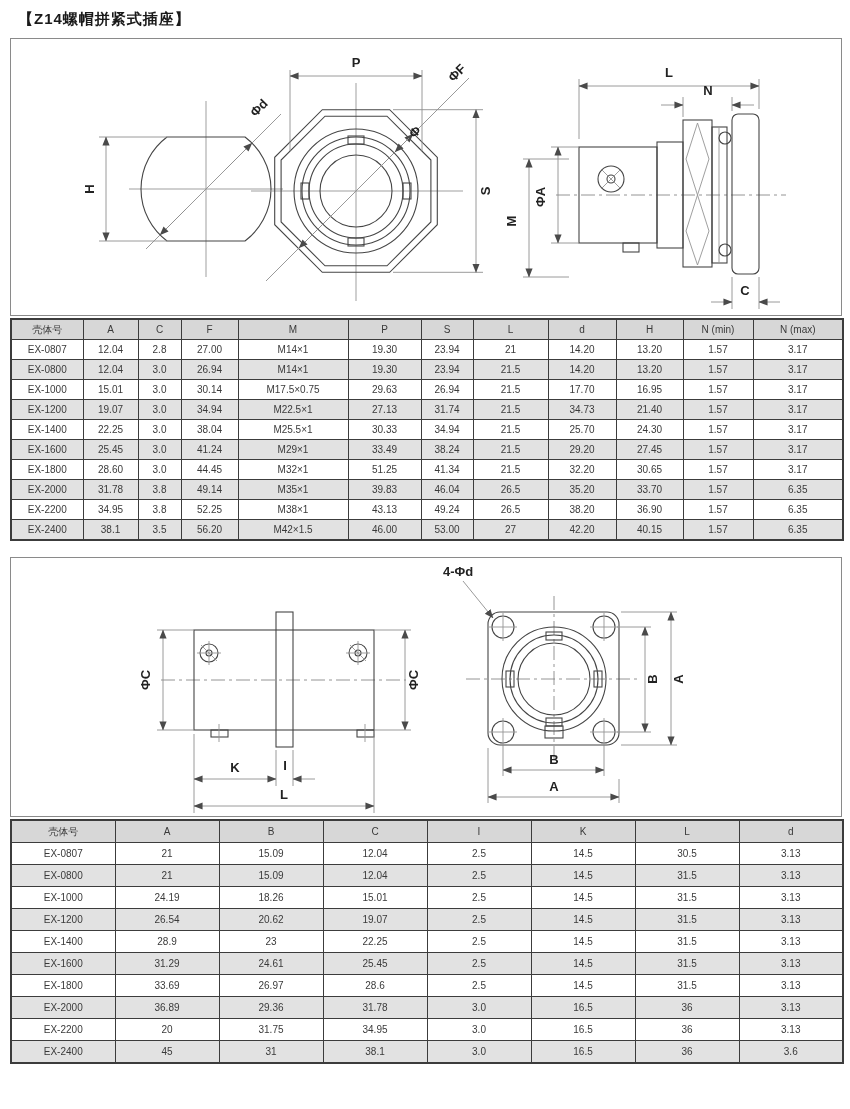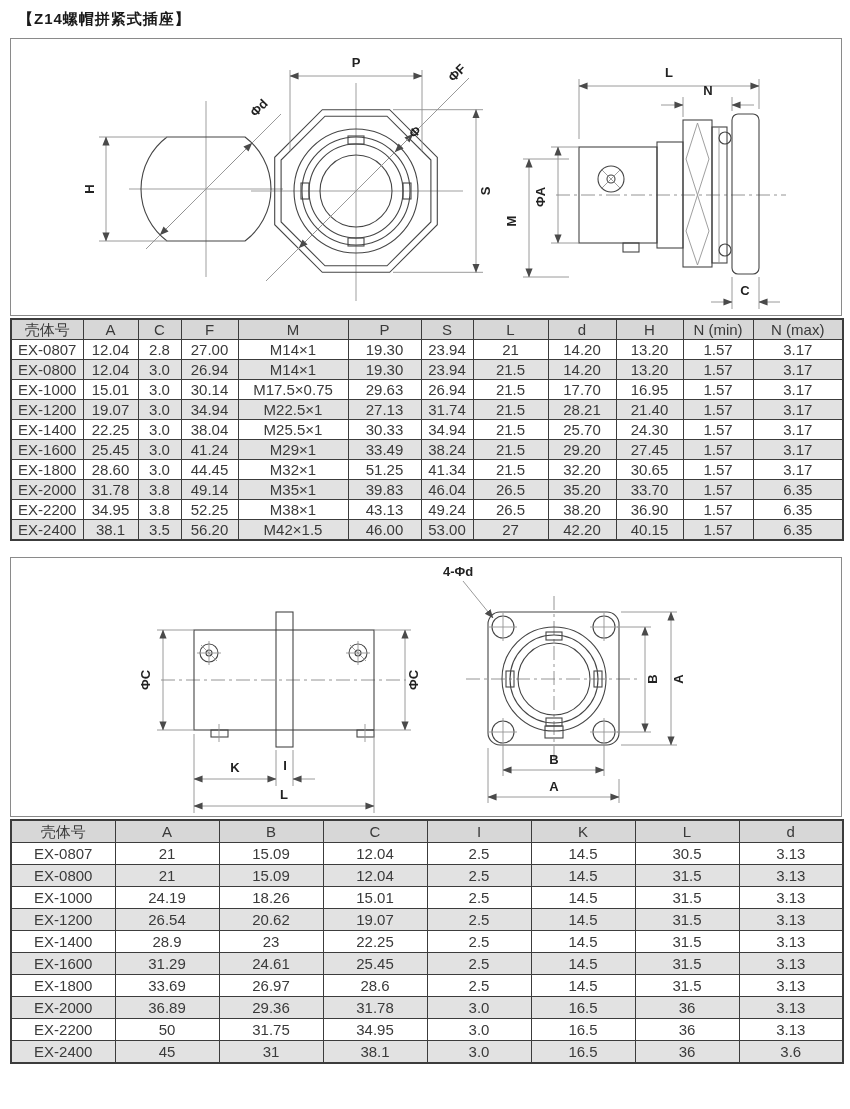--- a/index.html
+++ b/index.html
@@ -11,21 +11,21 @@
   .section-title {
     font-size:15px; font-weight:bold; color:#1a1a1a;
     margin:4px 0 9px 9px; letter-spacing:1px;
   }
   .panel {
     margin-left:1px; width:832px; border:1px solid #8a8a8a; background:#fff;
   }
   .panel svg { display:block; }
   table.spec {
     margin-left:1px; width:832px; border-collapse:collapse; table-layout:fixed;
-    font-size:15px; color:#3a3a3a; border:2px solid #3c3c3c; margin-top:2px;
+    font-size:10px; color:#3a3a3a; border:2px solid #3c3c3c; margin-top:2px;
   }
   table.spec th, table.spec td {
     border:1px solid #3c3c3c; text-align:center; padding:0;
     height:19px; line-height:19px; font-weight:normal;
     white-space:nowrap; overflow:hidden;
   }
   table.spec thead th { background:#d7d7d7; }
   table.spec tbody tr:nth-child(even) td { background:#e2e2e2; }
   table#table2 th, table#table2 td { height:21px; line-height:21px; }
   .gap { height:16px; }
@@ -220,21 +220,21 @@
         </tr>
         <tr>
           <td>EX-1200</td>
           <td>19.07</td>
           <td>3.0</td>
           <td>34.94</td>
           <td>M22.5×1</td>
           <td>27.13</td>
           <td>31.74</td>
           <td>21.5</td>
-          <td>28.21</td>
+          <td>34.73</td>
           <td>21.40</td>
           <td>1.57</td>
           <td>3.17</td>
         </tr>
         <tr>
           <td>EX-1400</td>
           <td>22.25</td>
           <td>3.0</td>
           <td>38.04</td>
           <td>M25.5×1</td>
@@ -517,21 +517,21 @@
           <td>36.89</td>
           <td>29.36</td>
           <td>31.78</td>
           <td>3.0</td>
           <td>16.5</td>
           <td>36</td>
           <td>3.13</td>
         </tr>
         <tr>
           <td>EX-2200</td>
-          <td>50</td>
+          <td>20</td>
           <td>31.75</td>
           <td>34.95</td>
           <td>3.0</td>
           <td>16.5</td>
           <td>36</td>
           <td>3.13</td>
         </tr>
         <tr>
           <td>EX-2400</td>
           <td>45</td>

